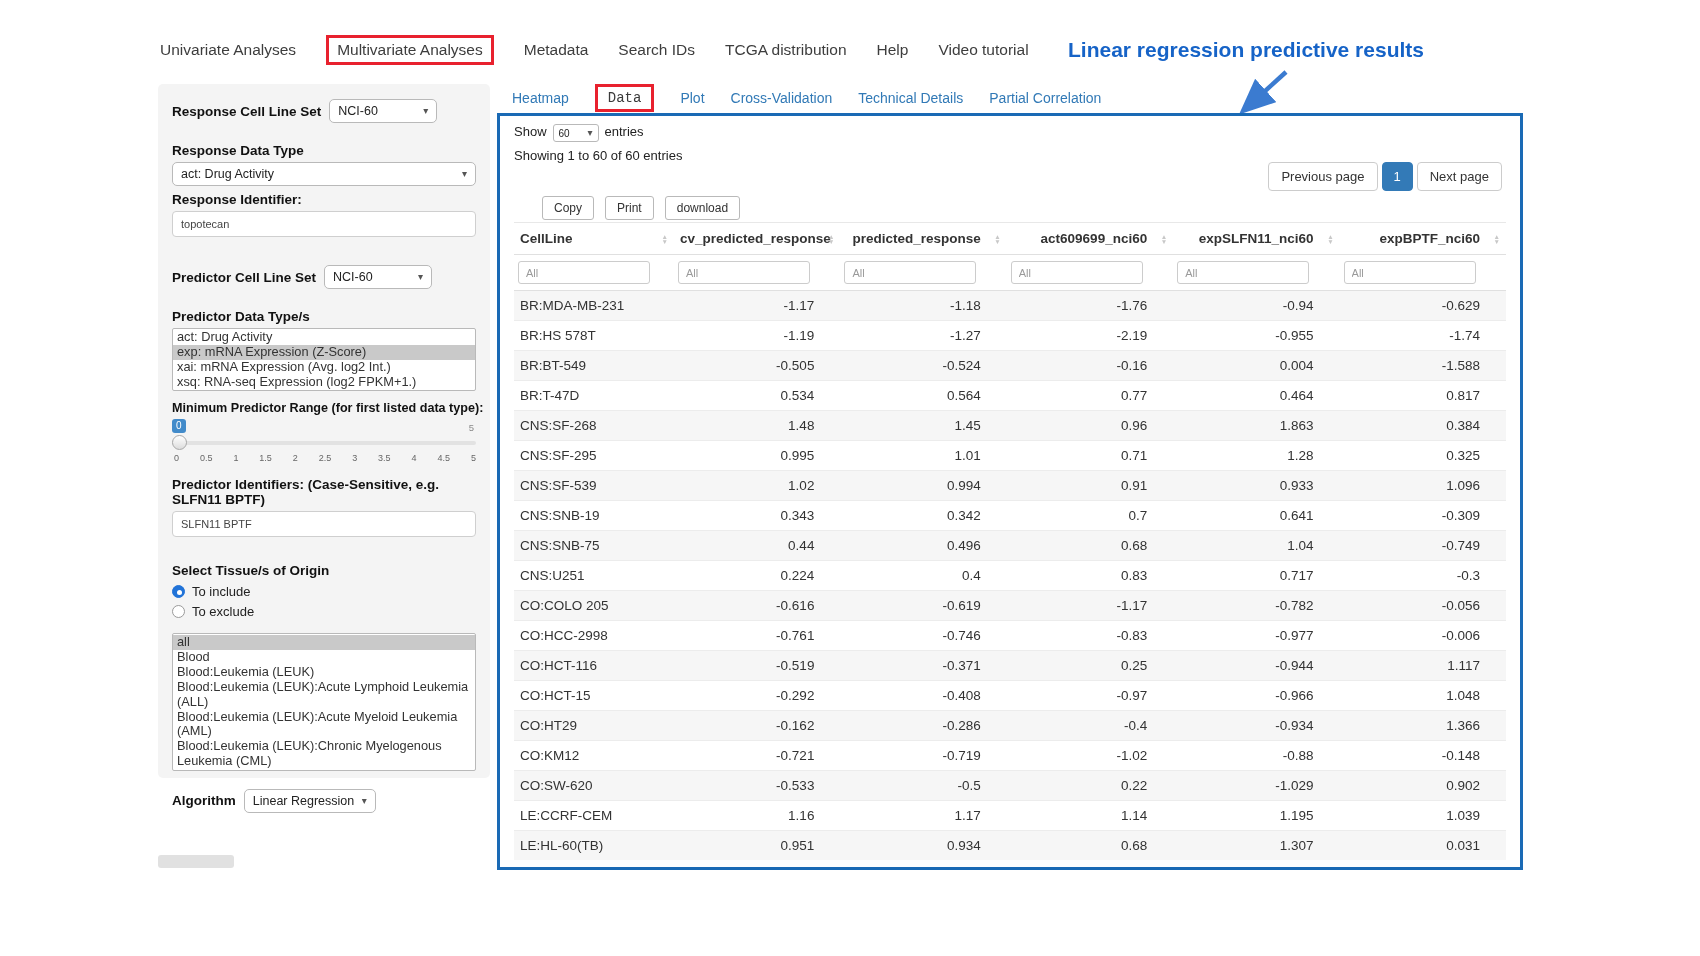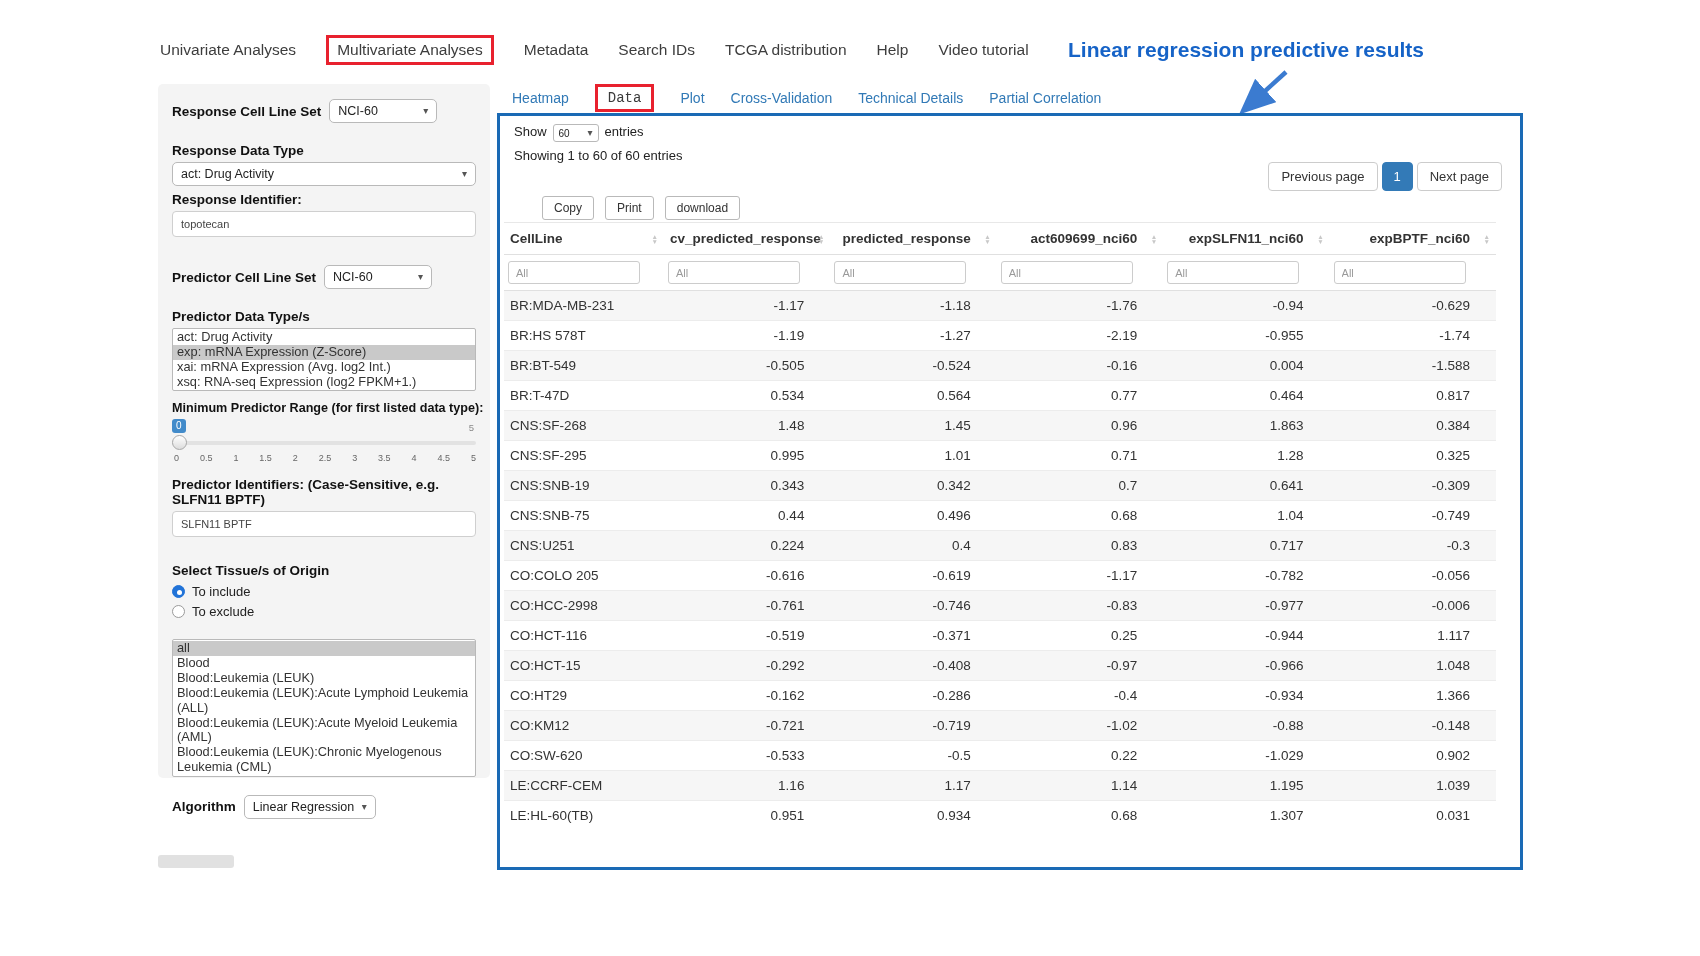--- a/index.html
+++ b/index.html
@@ -37,21 +37,21 @@
   .chevron-icon::before { content:"▾"; }
   .textbox {
     width:100%; border:1px solid #cfcfcf; border-radius:4px; background:#fff;
     padding:6px 8px; font-size:11px; color:#444; font-family:"Liberation Sans",sans-serif;
   }
   .listbox { background:#fff; border:1px solid #b9b9b9; border-radius:2px; font-size:12.8px; line-height:1.16; padding:1px 0; }
   .listbox .option { padding:0 4px; cursor:default; }
   .listbox .option.selected { background:#c9c9c9; }
 
   .mb4{margin-bottom:4px;} .mb6{margin-bottom:6px;} .mb8{margin-bottom:8px;}
-  .mb10{margin-bottom:10px;} .mb14{margin-bottom:20px;text-align:center;} .mb18{margin-bottom:18px;}
+  .mb10{margin-bottom:10px;} .mb14{margin-bottom:14px;text-align:center;} .mb18{margin-bottom:18px;}
   .mb20{margin-bottom:20px;} .mb26{margin-bottom:26px;} .mb28{margin-bottom:28px;}
   .nowrap { white-space:nowrap; font-size:12.6px; }
 
   
   .slider { position:relative; height:50px; margin-top:4px; }
   .slider-badge { position:absolute; left:0; top:0; background:#428bca; color:#fff; font-size:10px; padding:0 4px; border-radius:3px; line-height:14px; }
   .slider-max { position:absolute; right:2px; top:3px; font-size:9.5px; color:#8a8a8a; }
   .slider-track { position:absolute; left:0; right:0; top:22px; height:4px; background:#e2e2e2; border-radius:3px; }
   .slider-handle { position:absolute; left:0; top:16px; width:15px; height:15px; border-radius:50%;
     background:linear-gradient(#fff,#dcdcdc); border:1px solid #a8a8a8; cursor:grab; }
@@ -80,21 +80,21 @@
   .showing { position:absolute; top:32px; left:14px; font-size:13px; color:#222; }
   .pagination { position:absolute; top:46px; right:18px; display:flex; gap:4px; align-items:center; }
   .page-btn { border:1px solid #ccc; background:#fff; color:#333; font-size:13px; padding:6px 12px; border-radius:4px;
     font-family:"Liberation Sans",sans-serif; cursor:pointer; }
   .page-btn.active { background:#337ab7; border-color:#337ab7; color:#fff; padding:6px 11px; }
   .export-buttons { position:absolute; top:80px; left:14px; display:flex; gap:11px;margin-left:28px; }
   .export-btn { border:1px solid #b9b9b9; background:#fff; color:#333; font-size:12px; padding:4px 11px; border-radius:3px;
     font-family:"Liberation Sans",sans-serif; cursor:pointer; }
 
   
-  .data-table { position:absolute; top:106px; left:4px; width:992px; border-collapse:collapse; table-layout:fixed;
+  .data-table { position:absolute; top:106px; left:14px; width:992px; border-collapse:collapse; table-layout:fixed;
     font-size:13.5px; color:#333; border-top:1px solid #e8e8e8; }
   .data-table th { font-weight:bold; padding:8px 6px; border-bottom:1px solid #e0e0e0; position:relative; }
   .data-table th.col-text { text-align:left; width:160px; }
   .data-table th.col-num, .data-table td.col-num { text-align:right; padding-right:26px; }
   .sort-icons { position:absolute; right:6px; top:50%; transform:translateY(-50%); display:flex; flex-direction:column; }
   .sort-icons i { font-style:normal; font-size:6.5px; line-height:5.5px; color:#c8c8c8; }
   .sort-icons i.su::before { content:"▲"; }
   .sort-icons i.sd::before { content:"▼"; }
   .filter-row td { padding:6px 4px; border-bottom:1px solid #e0e0e0; }
   .filter-row input { width:132px; height:23px; border:1px solid #ccc; border-radius:3px; padding:2px 7px; font-size:11px;
@@ -335,20 +335,28 @@
           </tr>
           <tr>
             <td class="col-text">CNS:SF-295</td>
             <td class="col-num">0.995</td>
             <td class="col-num">1.01</td>
             <td class="col-num">0.71</td>
             <td class="col-num">1.28</td>
             <td class="col-num">0.325</td>
           </tr>
           <tr>
+            <td class="col-text">CNS:SF-539</td>
+            <td class="col-num">1.02</td>
+            <td class="col-num">0.994</td>
+            <td class="col-num">0.91</td>
+            <td class="col-num">0.933</td>
+            <td class="col-num">1.096</td>
+          </tr>
+          <tr>
             <td class="col-text">CNS:SNB-19</td>
             <td class="col-num">0.343</td>
             <td class="col-num">0.342</td>
             <td class="col-num">0.7</td>
             <td class="col-num">0.641</td>
             <td class="col-num">-0.309</td>
           </tr>
           <tr>
             <td class="col-text">CNS:SNB-75</td>
             <td class="col-num">0.44</td>

